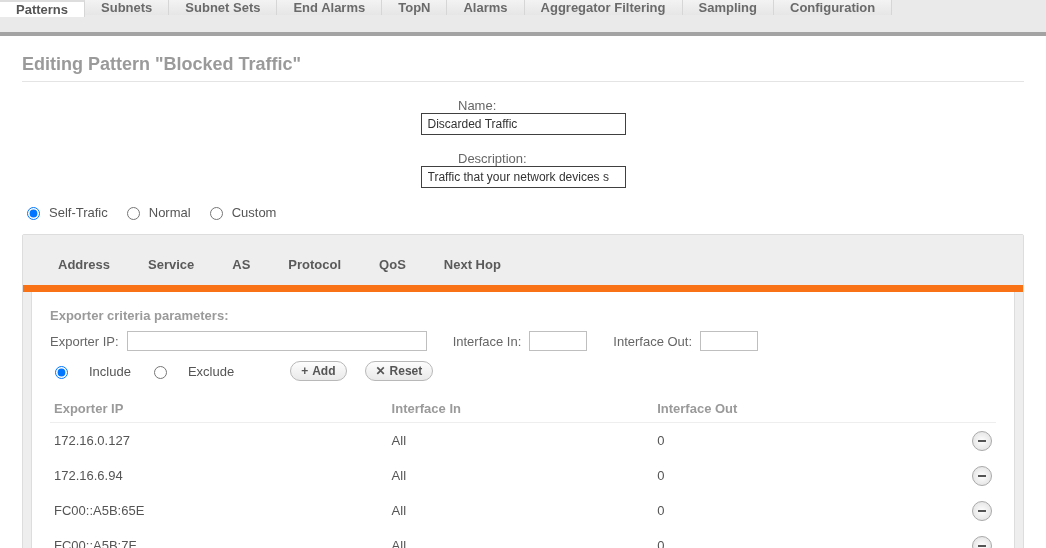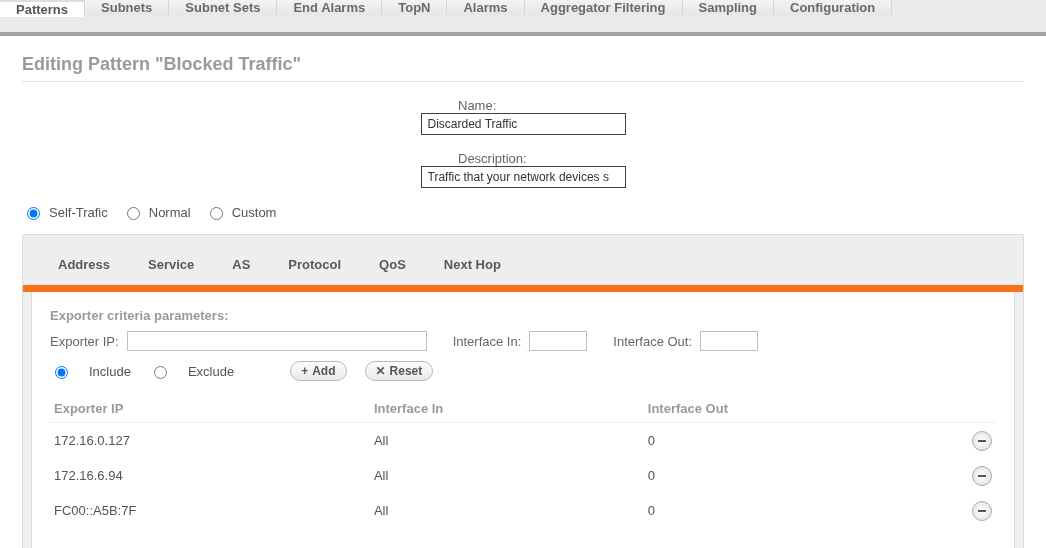--- a/index.html
+++ b/index.html
@@ -274,20 +274,28 @@
             </tr>
             <tr>
               <td>172.16.6.94</td>
               <td>All</td>
               <td>0</td>
               <td class="col-act"><span class="del-circle">
                   <span class="bar"></span>
                 </span></td>
             </tr>
             <tr>
+              <td>FC00::A5B:65E</td>
+              <td>All</td>
+              <td>0</td>
+              <td class="col-act"><span class="del-circle">
+                  <span class="bar"></span>
+                </span></td>
+            </tr>
+            <tr>
               <td>FC00::A5B:7F</td>
               <td>All</td>
               <td>0</td>
               <td class="col-act"><span class="del-circle">
                   <span class="bar"></span>
                 </span></td>
             </tr>
           </tbody>
       </table>
     </div>

